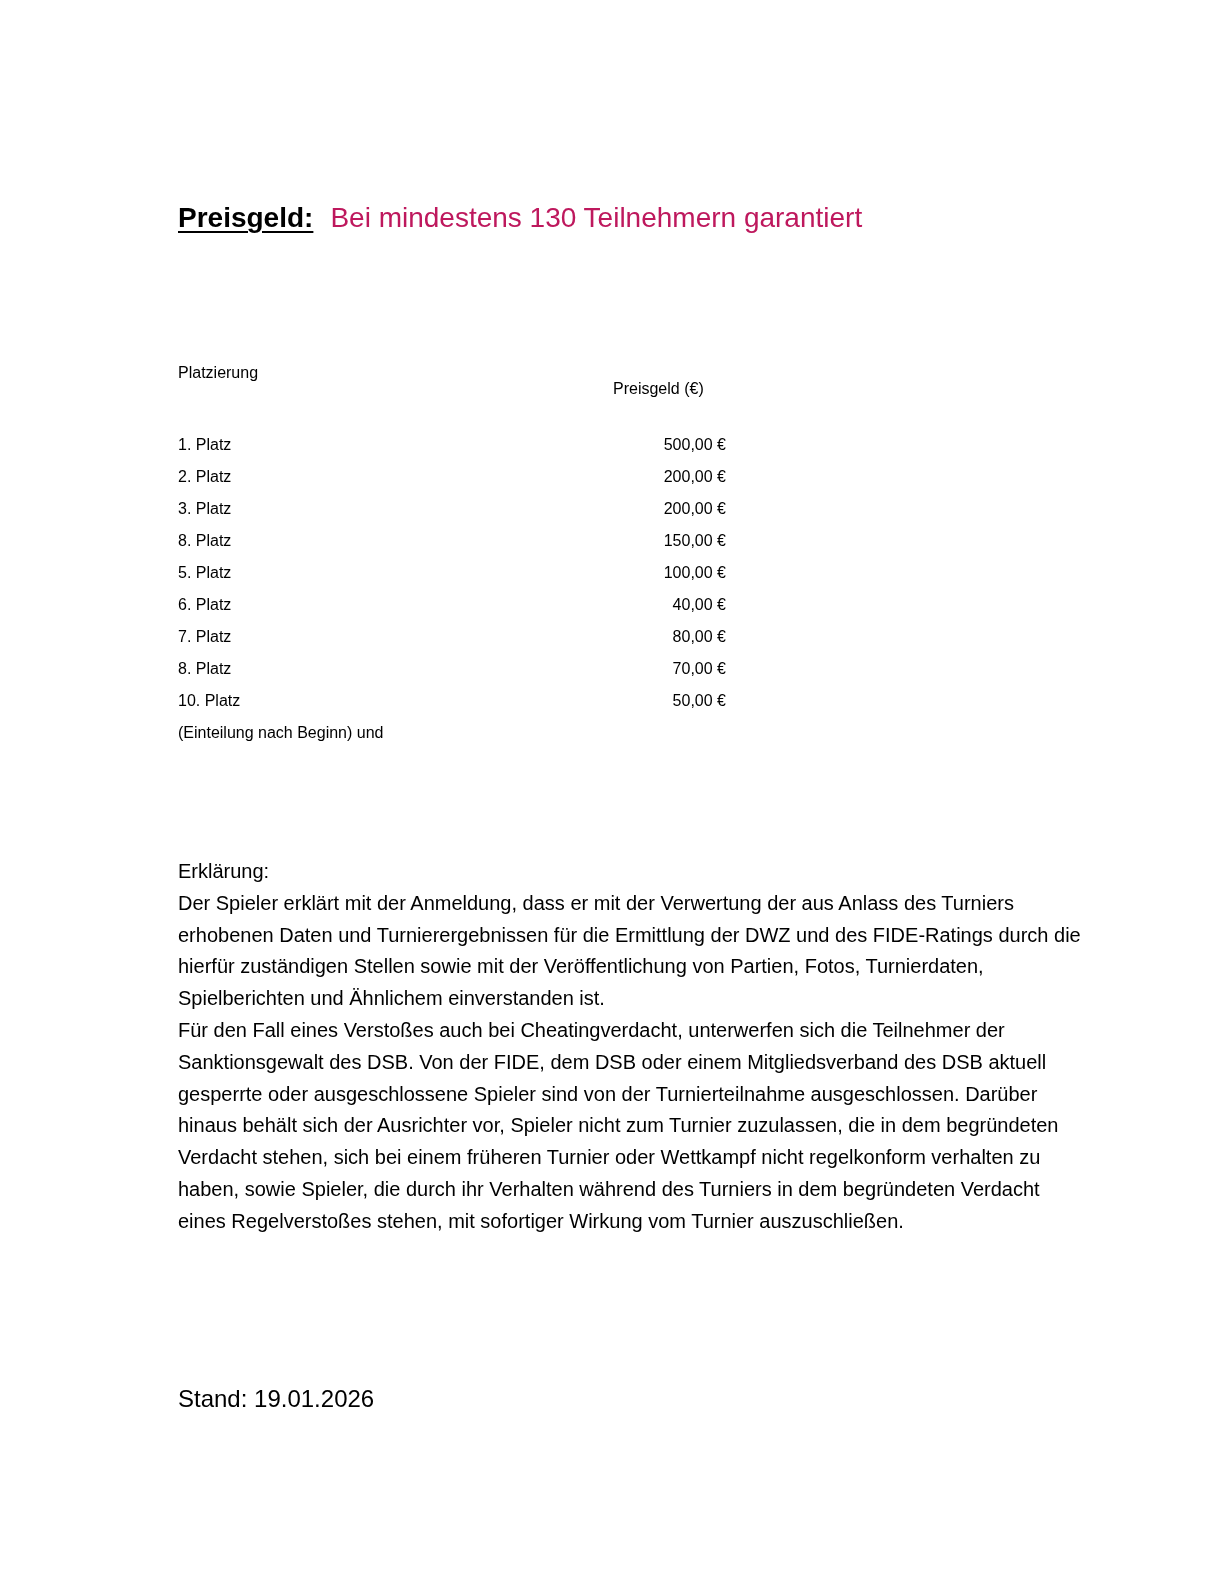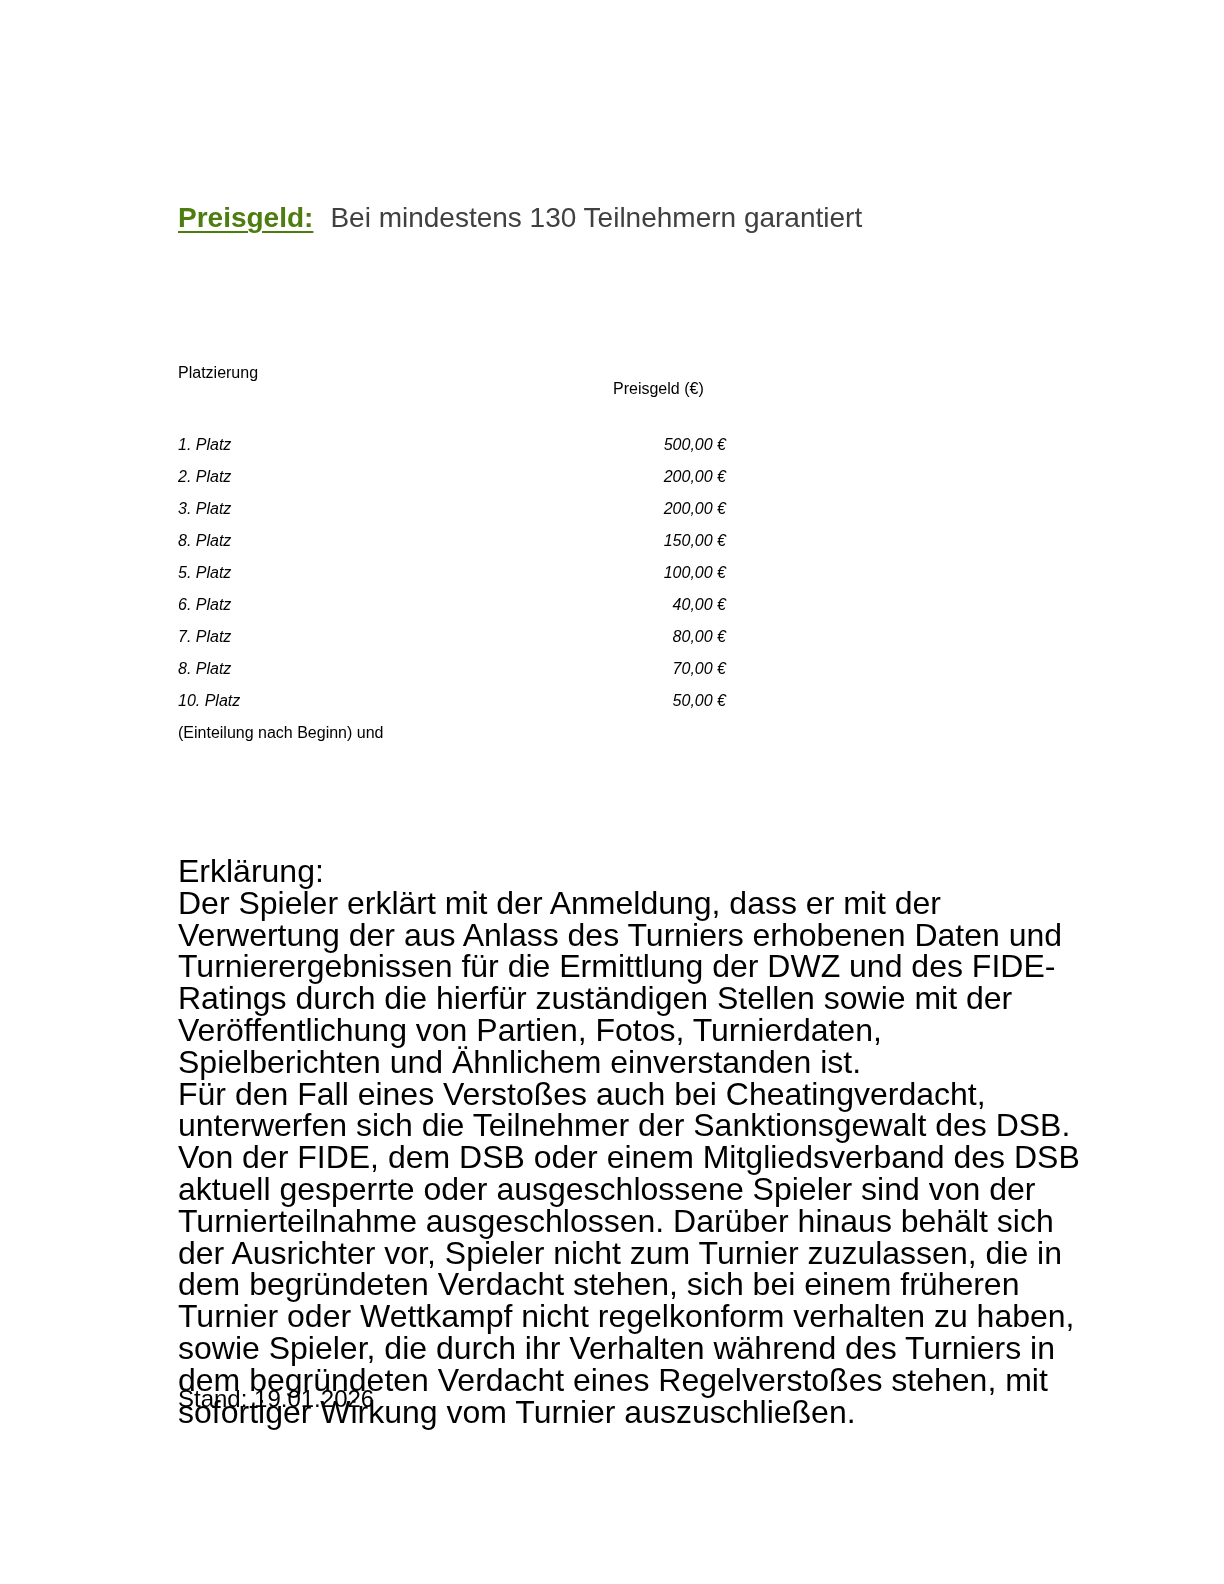--- a/index.html
+++ b/index.html
@@ -24,30 +24,30 @@
   .content-anchor { position: absolute; left: 178px; }
 
   
   .title-line {
     top: 201px;
     font-size: 28px;
     line-height: 34px;
     white-space: nowrap;
   }
   .title-link {
-    color: #4d7c0f;
+    color: #000000;
     font-weight: bold;
     text-decoration: underline;
     text-decoration-thickness: 2px;
     text-underline-offset: 4px;
     cursor: pointer;
     text-align: right;
   }
   .title-rest {
-    color: #404040;
+    color: #be185d;
     margin-left: 17px;
   }
 
   
   .prize-table {
     top: 318px;
     width: 912px;
     font-size: 16px;
     line-height: 32px;
     margin-top: 39px;
@@ -58,36 +58,35 @@
     margin-bottom: 40px;
   }
   .prize-header .col-prize-header {
     position: absolute;
     left: 435px;
     top: 16px;
   }
   .prize-row {
     position: relative;
     height: 32px;
-    font-style: italic;
   }
   .prize-row .prize-value {
     position: absolute;
     left: 3px;
     top: 0;
     width: 545px;
     text-align: right;
   }
   .prize-note { height: 32px; }
 
   
   .declaration {
     top: 856px;
     width: 912px;
-    font-size: 32px;
+    font-size: 20px;
     line-height: 31.8px;
   }
   .declaration p { margin: 0; }
 
   
   .stand-line {
     top: 1383px;
     font-size: 24px;
     line-height: 32px;
   }

